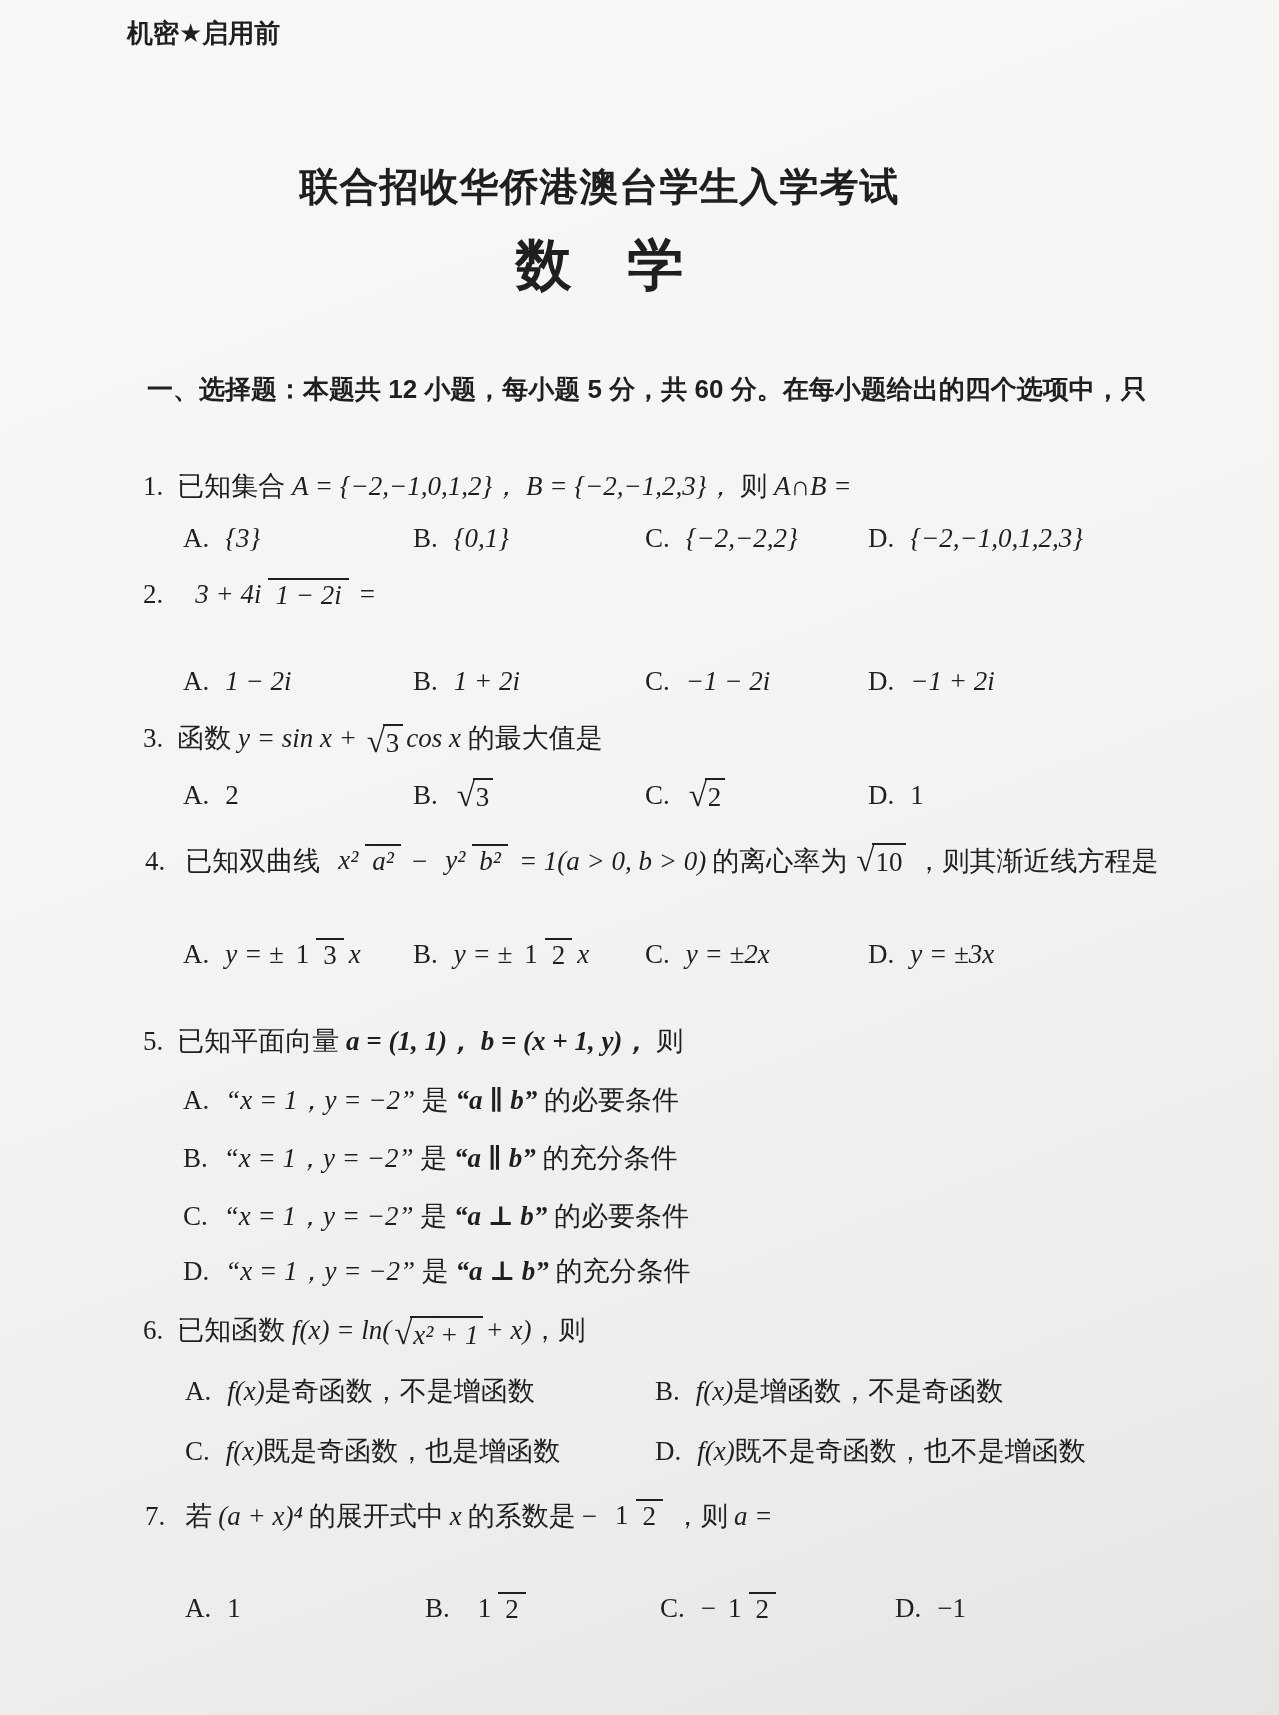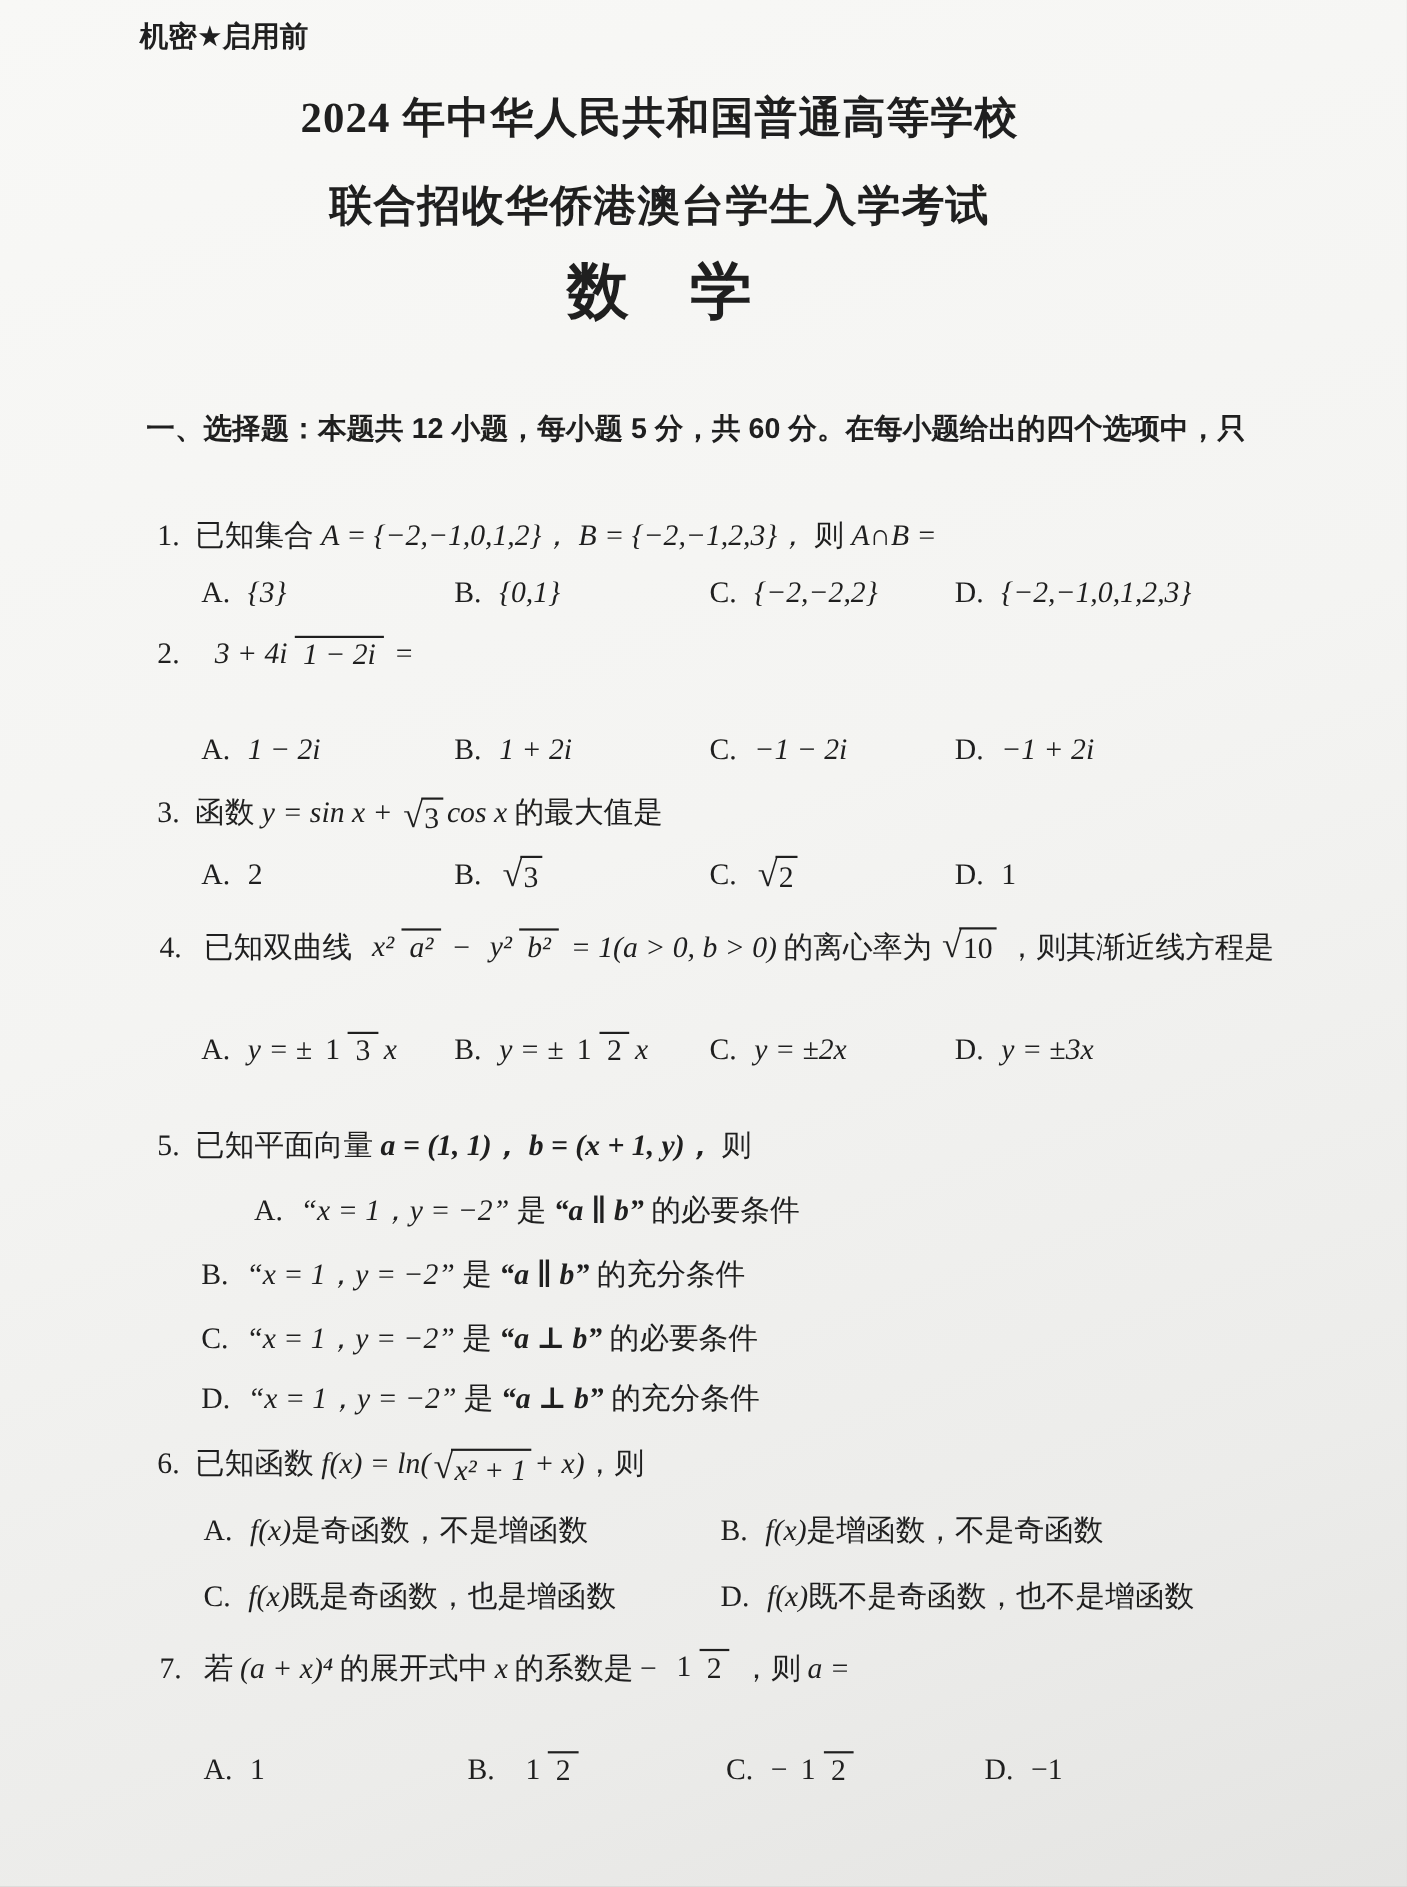--- a/index.html
+++ b/index.html
@@ -39,25 +39,24 @@
   .sqrt .rc{border-top:2px solid #1f1f1f;padding:1px 4px 0 3px;line-height:1.2;}
   .small-sp{margin-right:0;text-align:right;}
 </style>
 </head>
 <body>
 
 <div class="page">
 
   <div class="abs sans b" style="left:127px;top:16px;font-size:26px;">机密★启用前</div>
 
-  <div class="abs center title" style="top:80px;">2024 年中华人民共和国普通高等学校</div>
   <div class="abs center title" style="top:160px;">联合招收华侨港澳台学生入学考试</div>
   <div class="abs center subject" style="top:228px;">数　学</div>
 
-  <div class="abs sans b" style="left:133px;top:372px;font-size:26px;">一、选择题：本题共 12 小题，每小题 5 分，共 60 分。在每小题给出的四个选项中，只</div>
+  <div class="abs sans b" style="left:147px;top:372px;font-size:26px;">一、选择题：本题共 12 小题，每小题 5 分，共 60 分。在每小题给出的四个选项中，只</div>
 
   <div class="abs" style="left:143px;top:468px;">
     <span class="qno">1.</span><span>已知集合 </span><span class="m">A = {−2,−1,0,1,2}， </span><span class="m">B = {−2,−1,2,3}， </span><span>则 </span><span class="m">A∩B =</span>
   </div>
   <div class="opts4" style="top:523px;">
     <div class="cell">
       <span class="lbl">A.</span>
       <span class="m">{3}</span>
     </div>
     <div class="cell">
@@ -177,21 +176,21 @@
     </div>
     <div class="cell">
       <span class="lbl">D.</span>
       <span class="m">y = ±3x</span>
     </div>
   </div>
 
   <div class="abs" style="left:143px;top:1023px;">
     <span class="qno">5.</span><span>已知平面向量 </span><span class="mb">a = (1, 1)， </span><span class="mb">b = (x + 1, y)， </span><span>则</span>
   </div>
-  <div class="abs" style="left:183px;top:1082px;margin-left:48px;">
+  <div class="abs" style="left:183px;top:1082px;">
     <span class="lbl">A.</span><span class="m">“x = 1，y = −2”</span><span> 是 </span><span class="mb">“a ∥ b”</span><span> 的必要条件</span>
   </div>
   <div class="abs" style="left:183px;top:1140px;text-align:right;">
     <span class="lbl">B.</span><span class="m">“x = 1，y = −2”</span><span> 是 </span><span class="mb">“a ∥ b”</span><span> 的充分条件</span>
   </div>
   <div class="abs" style="left:183px;top:1198px;">
     <span class="lbl">C.</span><span class="m">“x = 1，y = −2”</span><span> 是 </span><span class="mb">“a ⊥ b”</span><span> 的必要条件</span>
   </div>
   <div class="abs" style="left:183px;top:1253px;">
     <span class="lbl">D.</span><span class="m">“x = 1，y = −2”</span><span> 是 </span><span class="mb">“a ⊥ b”</span><span> 的充分条件</span>

